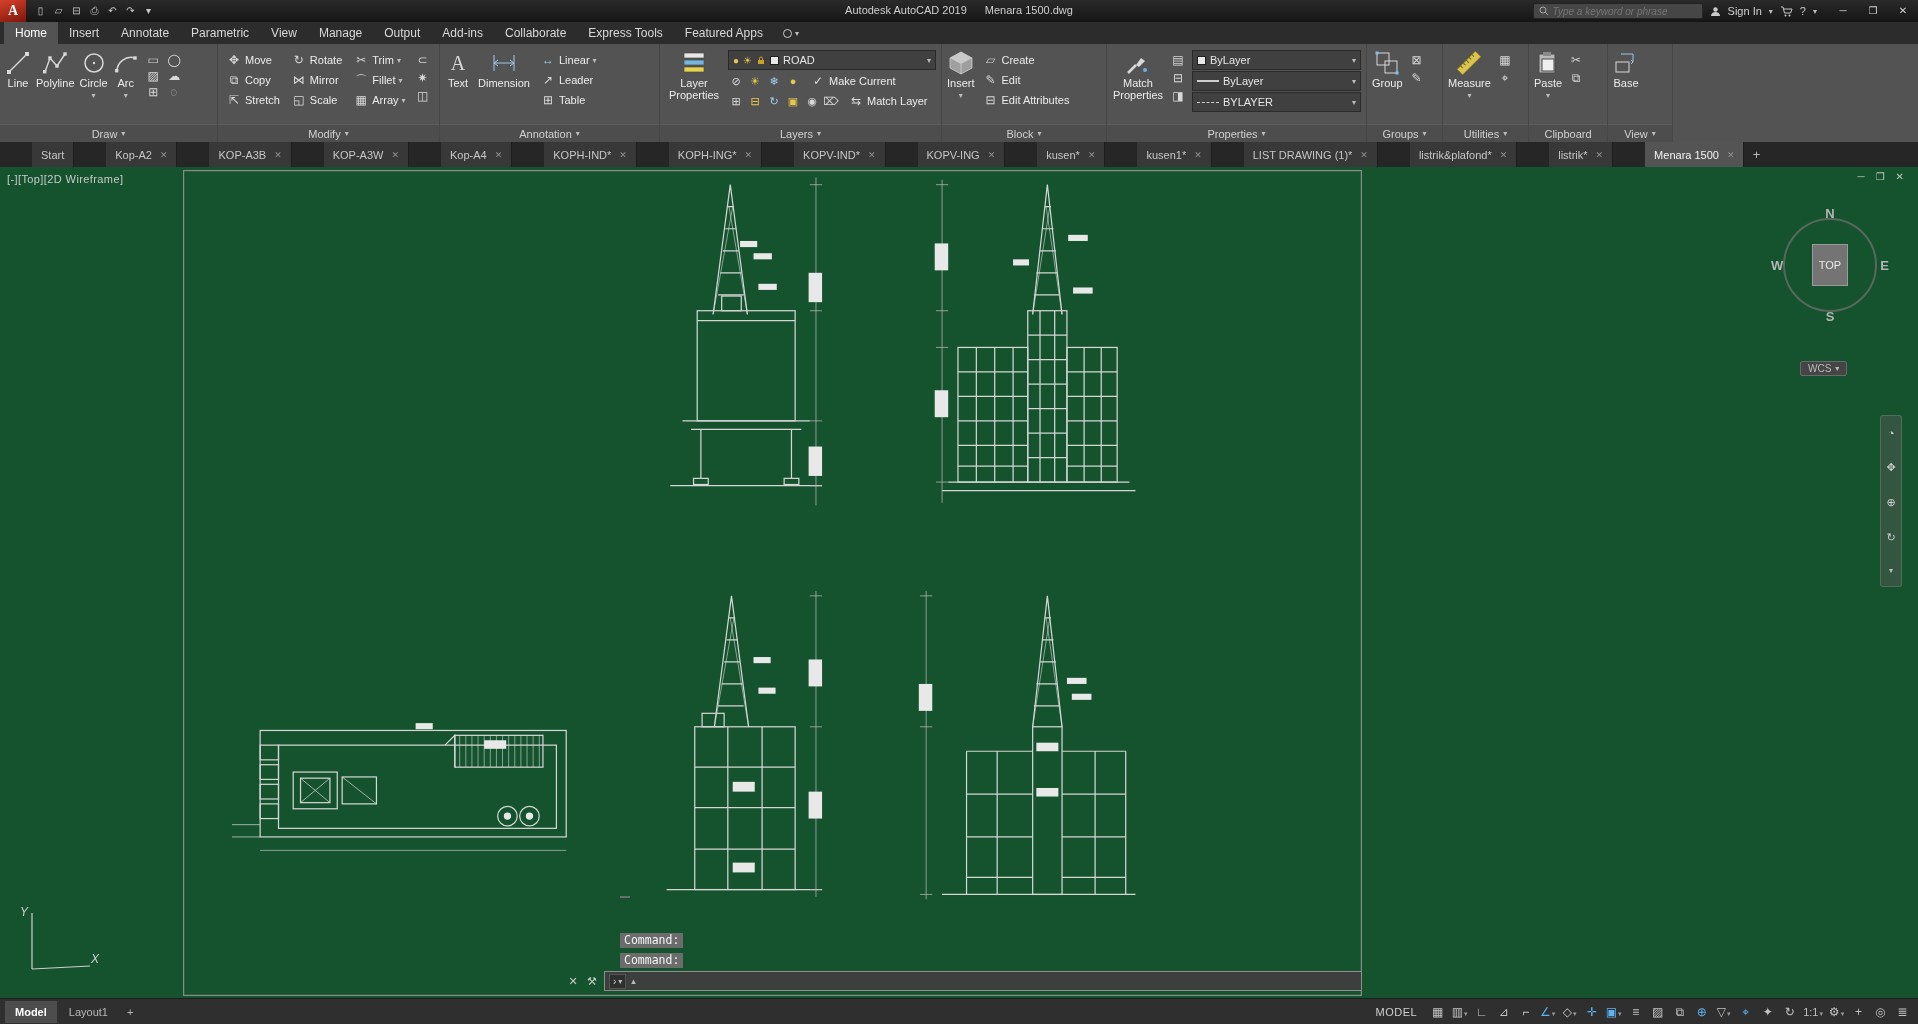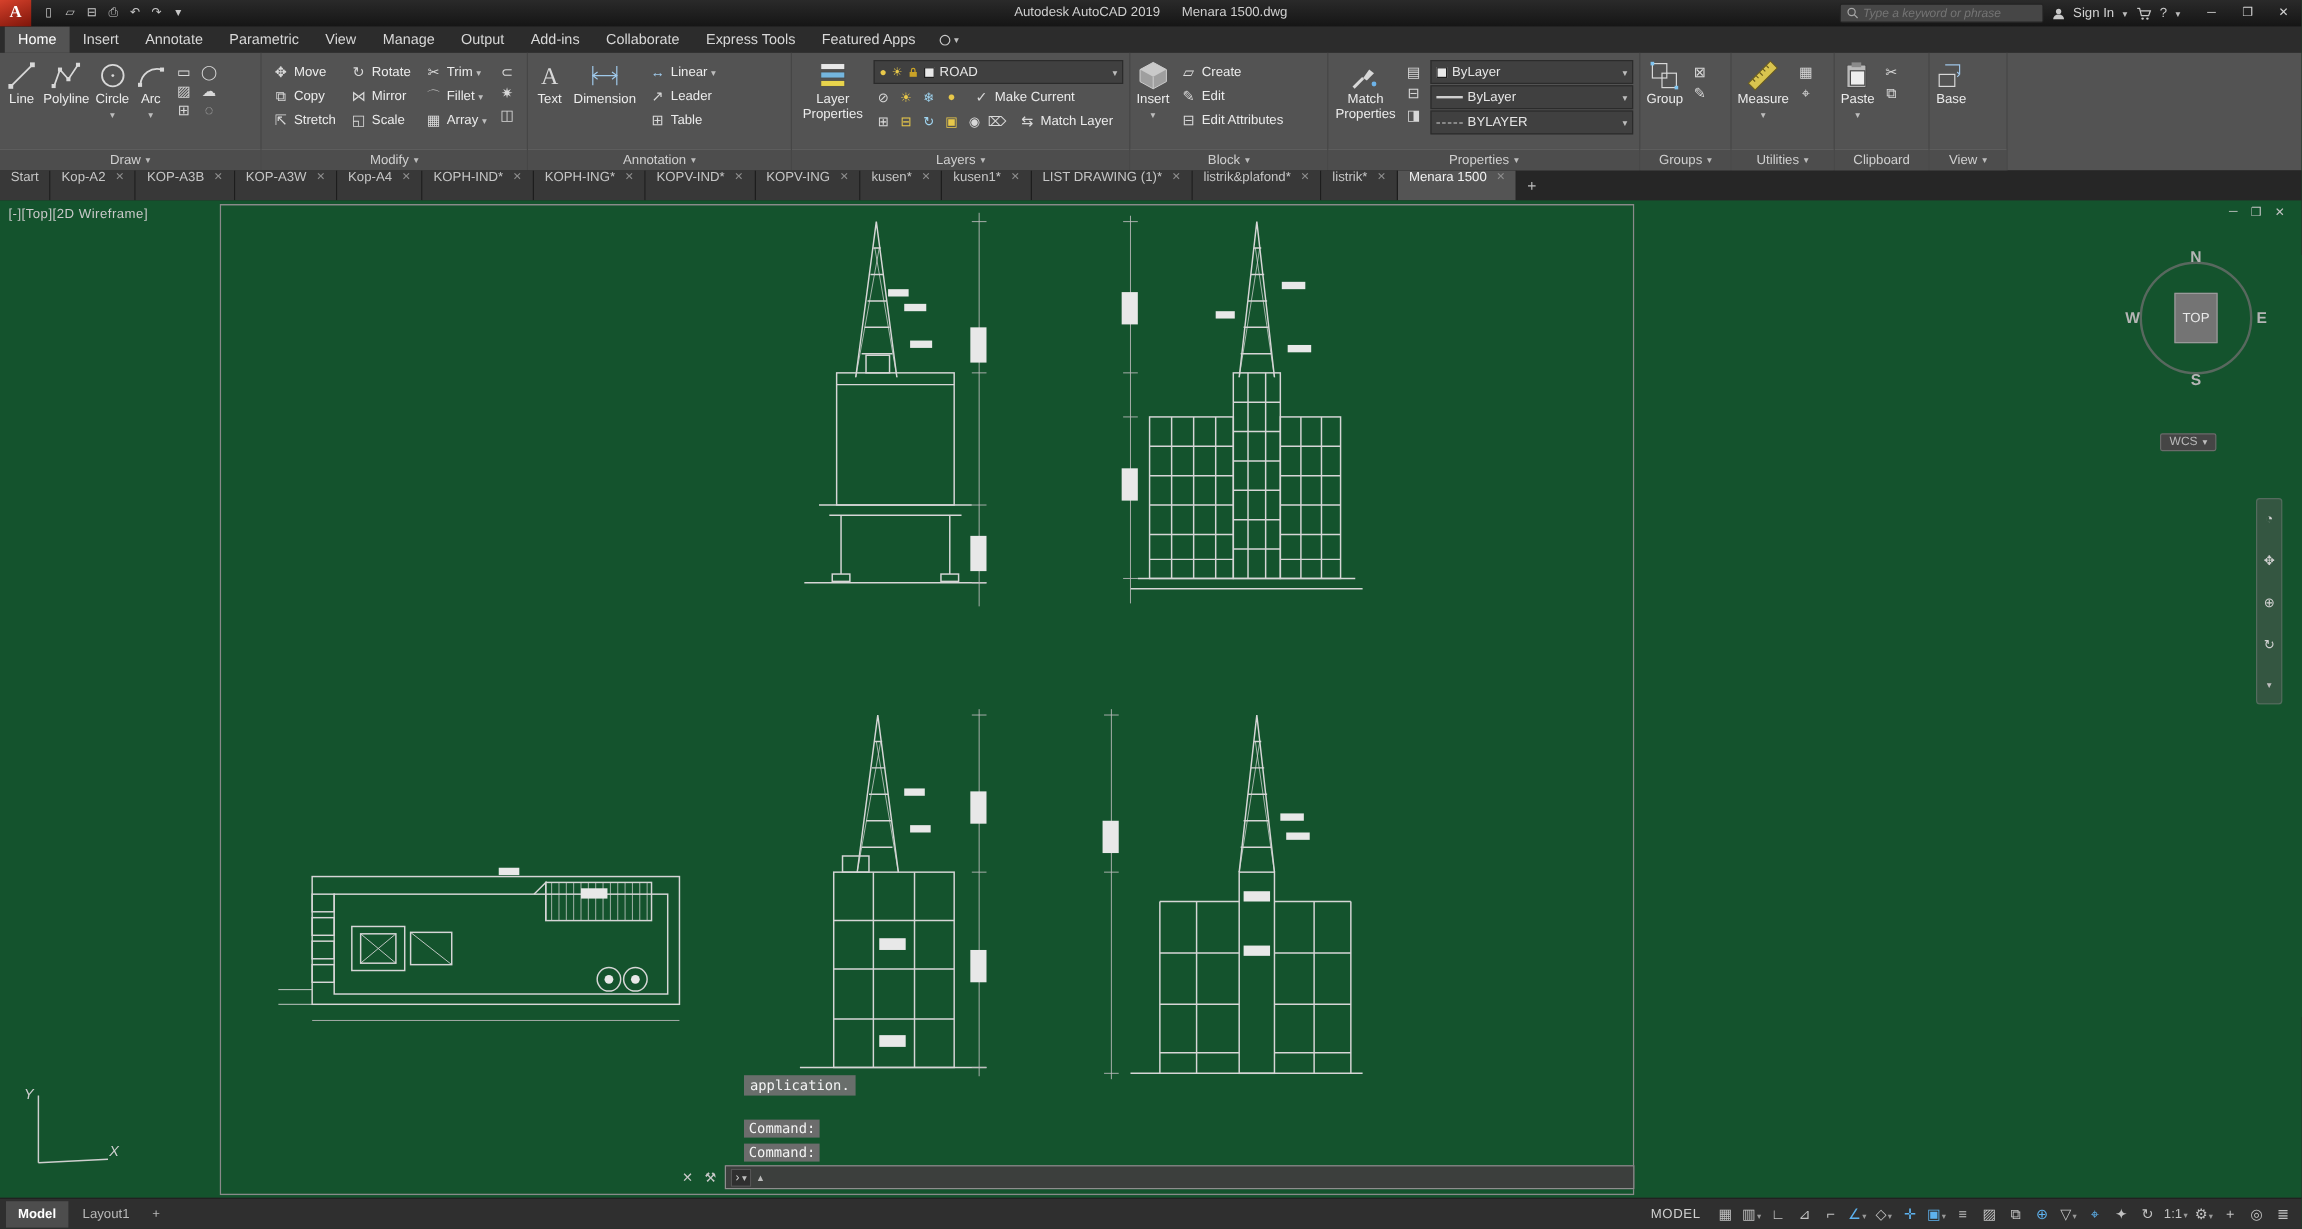--- a/index.html
+++ b/index.html
@@ -50,21 +50,21 @@
   .strip span{width:16px;text-align:center;font-size:11px;color:#d8d8d8;}
   .strip span:nth-child(2){color:#e8c84a;}
   .strip span:nth-child(3){color:#9fd4f0;}
   .strip span:nth-child(4){color:#e8c84a;}
   .bulb{color:#e8c84a;font-size:10px;}
   .chk{color:#8fd18f;}
   .ribbon-fill{flex:1;}
 
   
   .file-tabs{height:25px;background:#262626;display:flex;align-items:stretch;font-size:11px;overflow:hidden;}
-  .ftab{display:flex;align-items:flex-start;padding:0 9px;background:#383838;color:#c6c6c6;border-right:1px solid #1d1d1d;gap:8px;white-space:nowrap;}
+  .ftab{display:flex;align-items:center;padding:0 9px;background:#383838;color:#c6c6c6;border-right:1px solid #1d1d1d;gap:8px;white-space:nowrap;margin-left:32px;}
   .ftab.active{background:#545454;color:#f2f2f2;}
   .ftab .x{color:#8f8f8f;font-size:9px;}
   .ftab-plus{width:24px;display:flex;align-items:center;justify-content:center;color:#bdbdbd;font-size:13px;}
 
   
   .drawing-area{position:relative;height:831px;background:#14532d;overflow:hidden;}
   .vp-controls{position:absolute;left:7px;top:6px;font-size:11px;color:#c9c9c9;letter-spacing:.4px;}
   .doc-controls{position:absolute;right:14px;top:4px;display:flex;gap:11px;color:#c4c4c4;font-size:10px;}
   .drawing{position:absolute;left:183px;top:3px;width:1179px;height:826px;}
   .viewcube{position:absolute;left:1774px;top:42px;width:112px;height:112px;}
@@ -750,21 +750,20 @@
   <svg class="ucs" width="92" height="80" viewBox="0 0 92 80">
     <g stroke="#cfcfcf" stroke-width="1.2" fill="none">
       <line x1="22" y1="66" x2="22" y2="10"></line>
       <line x1="22" y1="66" x2="80" y2="63"></line>
     </g>
     <text x="10" y="13" fill="#cfcfcf" font-size="12" font-style="italic">Y</text>
     <text x="81" y="60" fill="#cfcfcf" font-size="12" font-style="italic">X</text>
   </svg>
 
   <div class="trusted mono">
-    <div>application.</div>
   </div>
   <div class="cmdline c1 mono">Command:</div>
   <div class="cmdline c2 mono">Command:</div>
   <div class="cmd-bar">
     <span class="grip-x">✕</span>
     <span class="grip-w">⚒</span>
     <div class="cmd-input">
       <span class="cmd-ic">
           <span>›</span>
           <span class="arw">▾</span>

